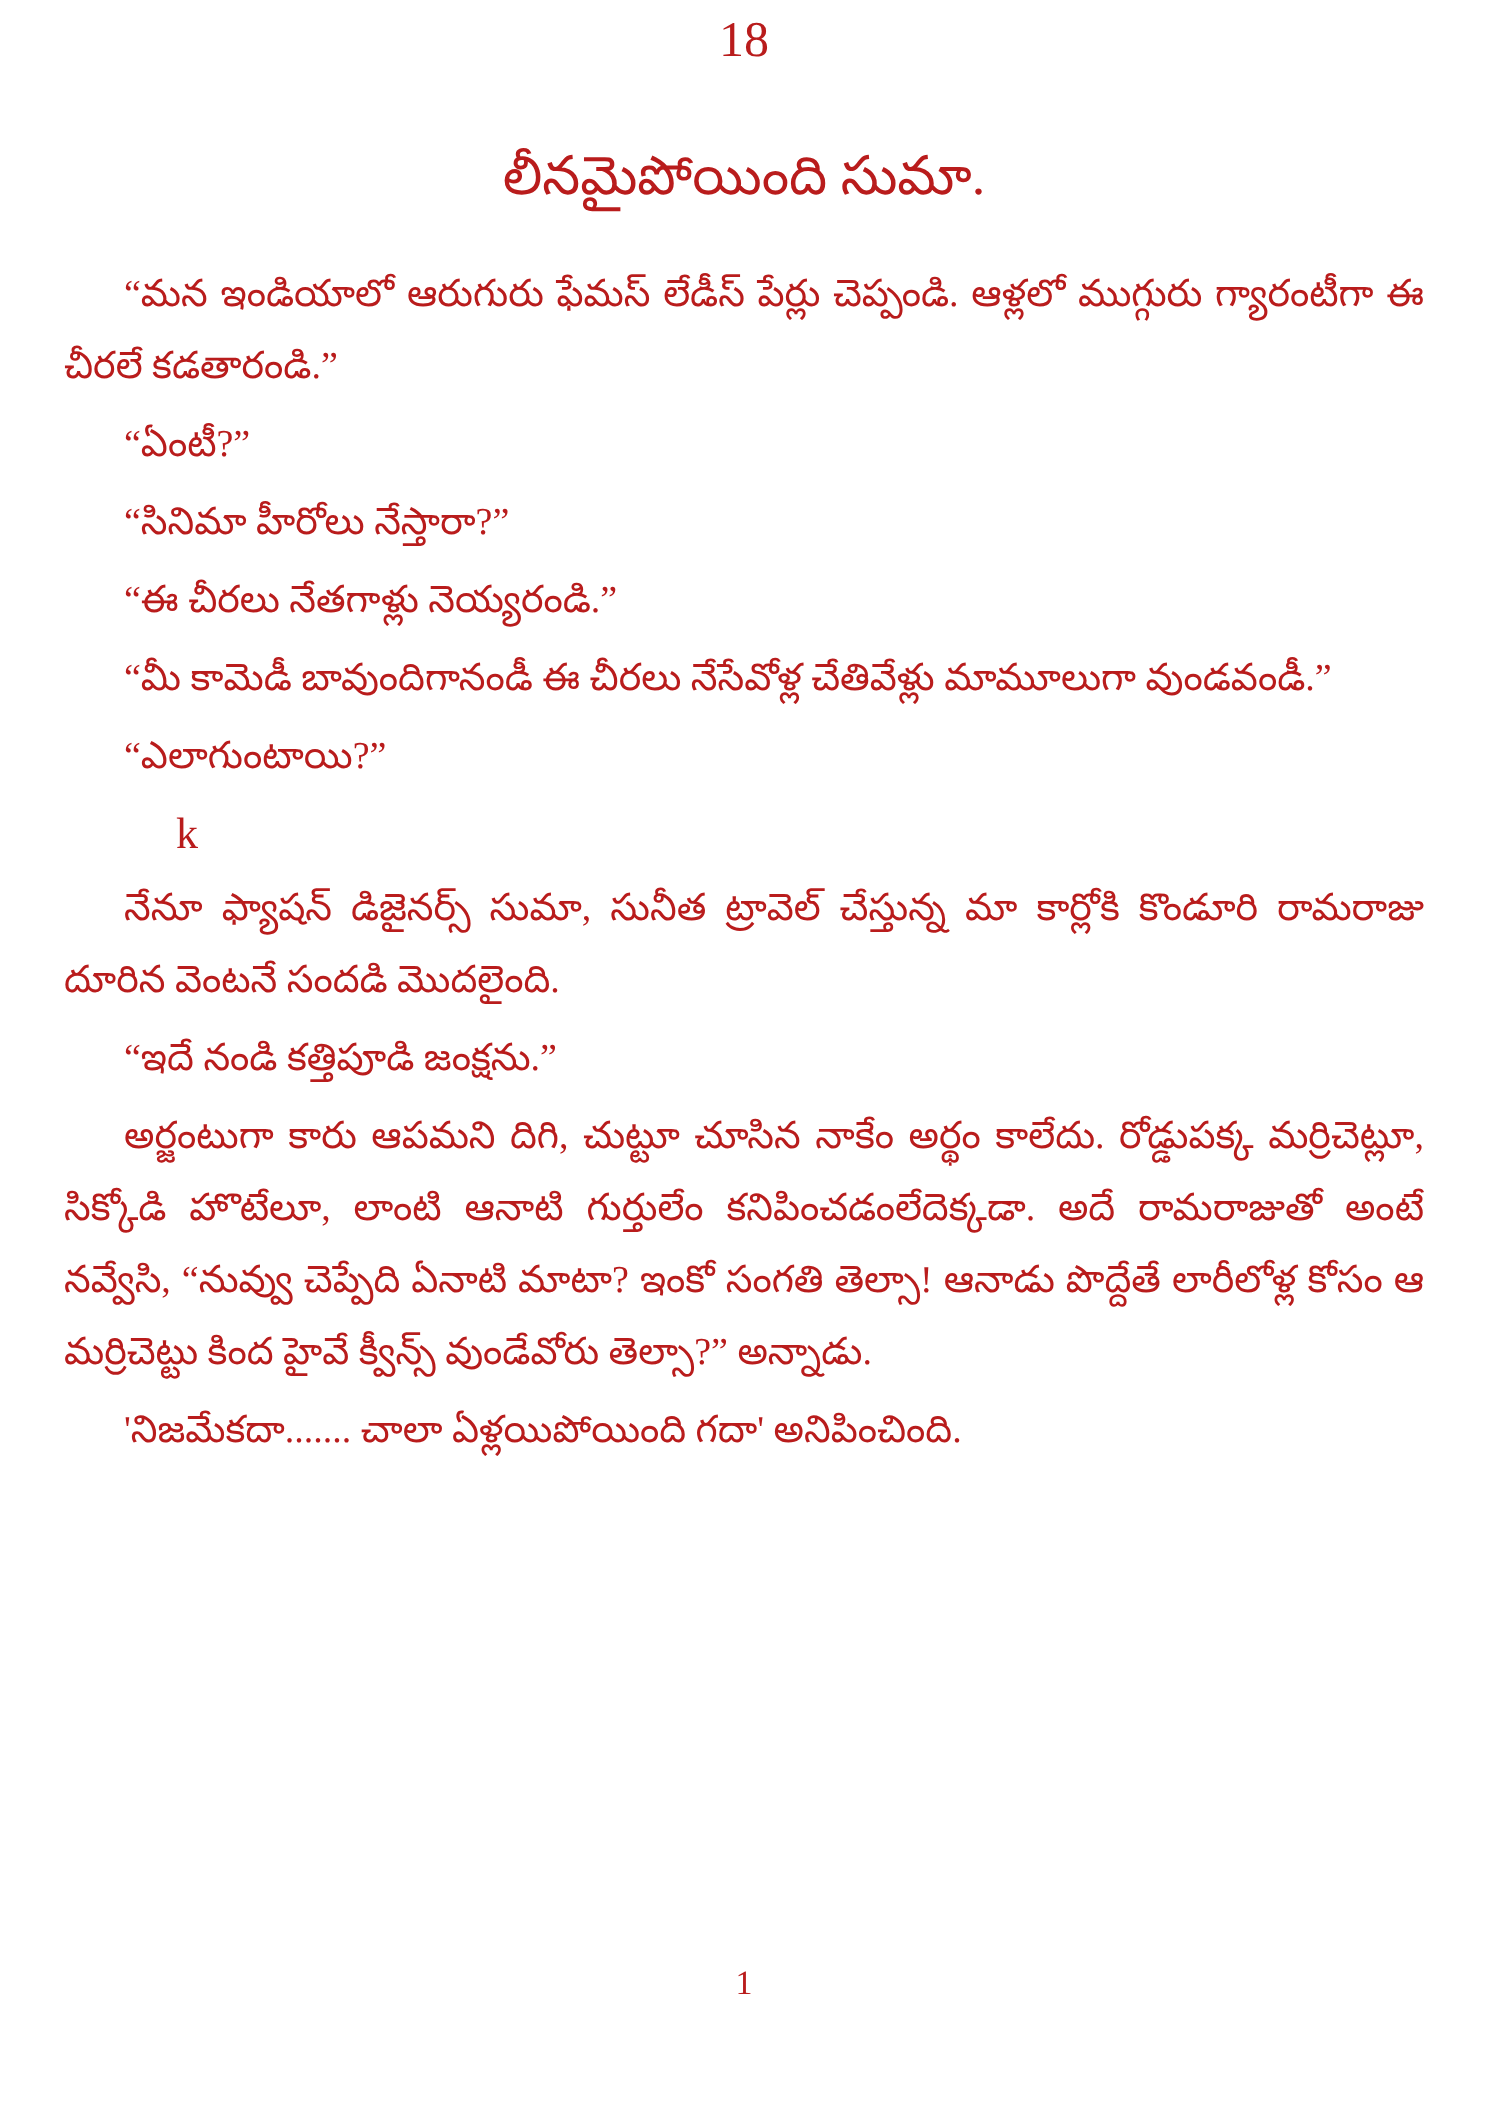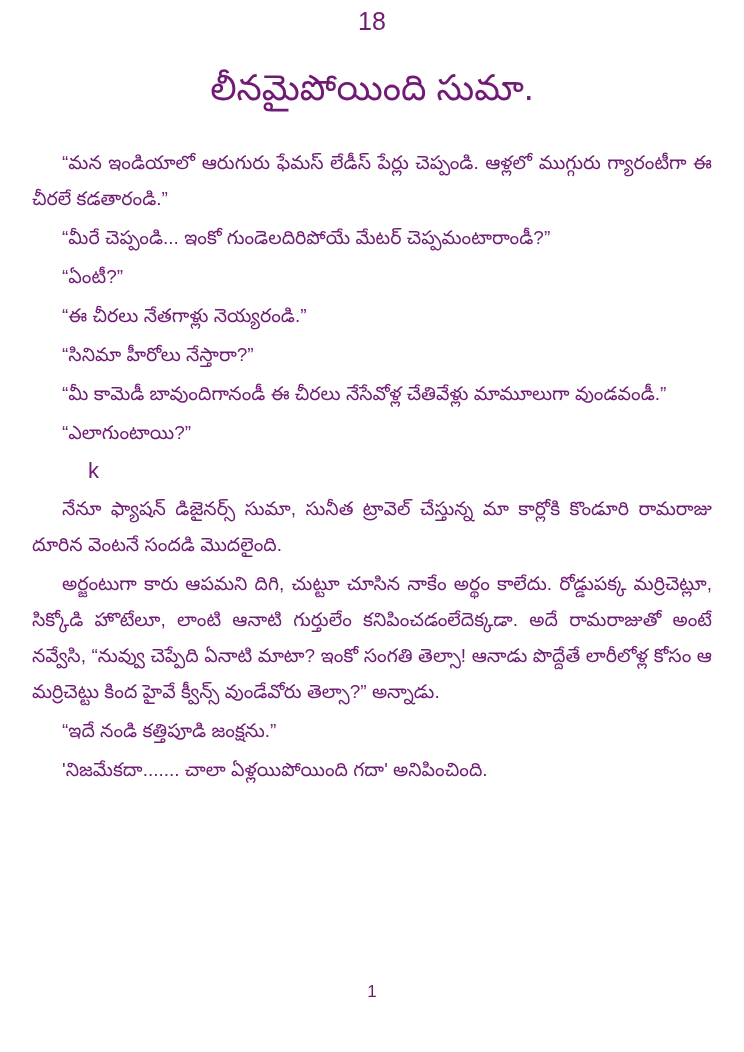--- a/index.html
+++ b/index.html
@@ -2,38 +2,38 @@
 <html><head>
 <meta charset="utf-8">
 <style>
   html, body { margin: 0; padding: 0; background: #ffffff; }
   .page {
     position: relative;
     width: 744px;
     height: 1052px;
     background: #ffffff;
     overflow: hidden;
-    font-family: Liberation Sans, sans-serif;
-    color: #701a75;
+    font-family: Liberation Serif, serif;
+    color: #b91c1c;
   }
   .pg-top {
     padding-top: 6px;
     text-align: center;
     font-size: 25px;
     line-height: 30px;
   }
   .title {
     margin: 30px 0 0 0;
     text-align: center;
-    font-size: 36px;
+    font-size: 27px;
     font-weight: 400;
     line-height: 44px;
   }
   .body-text {
-    margin: 35px 32px 0 32px;
+    margin: 20px 32px 0 32px;
     font-size: 19px;
     line-height: 36px;
     text-align: justify;
   }
   .body-text p {
     margin: 0 0 3px 0;
     text-indent: 30px;
   }
   .kmark {
     margin: 3px 0 3px 56px;
@@ -53,30 +53,29 @@
 <body>
 
 <div class="page">
 
   <div class="pg-top">18</div>
 
   <h1 class="title">లీనమైపోయింది సుమా.</h1>
 
   <div class="body-text">
     <p>“మన ఇండియాలో ఆరుగురు ఫేమస్  లేడీస్ పేర్లు చెప్పండి. ఆళ్లలో ముగ్గురు గ్యారంటీగా ఈ చీరలే కడతారండి.”</p>
-    <p>“మీరే చెప్పండి... ఇంకో గుండెలదిరిపోయే మేటర్ చెప్పమంటారాండీ?”</p>
     <p>“ఏంటీ?”</p>
+    <p>“సినిమా హీరోలు నేస్తారా?”</p>
     <p>“ఈ చీరలు నేతగాళ్లు నెయ్యరండి.”</p>
-    <p>“సినిమా హీరోలు నేస్తారా?”</p>
     <p>“మీ కామెడీ బావుందిగానండీ ఈ చీరలు నేసేవోళ్ల చేతివేళ్లు మామూలుగా వుండవండీ.”</p>
     <p>“ఎలాగుంటాయి?”</p>
 
     <div class="kmark">k</div>
 
     <p>నేనూ ఫ్యాషన్ డిజైనర్స్ సుమా, సునీత ట్రావెల్ చేస్తున్న మా కార్లోకి కొండూరి రామరాజు దూరిన వెంటనే సందడి మొదలైంది.</p>
+    <p>“ఇదే నండి కత్తిపూడి జంక్షను.”</p>
     <p>అర్జంటుగా కారు ఆపమని దిగి, చుట్టూ చూసిన నాకేం అర్థం కాలేదు. రోడ్డుపక్క మర్రిచెట్లూ, సిక్కోడి హొటేలూ, లాంటి ఆనాటి గుర్తులేం కనిపించడంలేదెక్కడా. అదే రామరాజుతో అంటే నవ్వేసి, “నువ్వు చెప్పేది ఏనాటి మాటా? ఇంకో సంగతి తెల్సా! ఆనాడు పొద్దేతే లారీలోళ్ల కోసం ఆ మర్రిచెట్టు కింద హైవే క్వీన్స్ వుండేవోరు తెల్సా?” అన్నాడు.</p>
-    <p>“ఇదే నండి కత్తిపూడి జంక్షను.”</p>
     <p>'నిజమేకదా....... చాలా ఏళ్లయిపోయింది గదా' అనిపించింది.</p>
   </div>
 
   <div class="pg-bottom">1</div>
 
 </div>
 
 </body></html>

